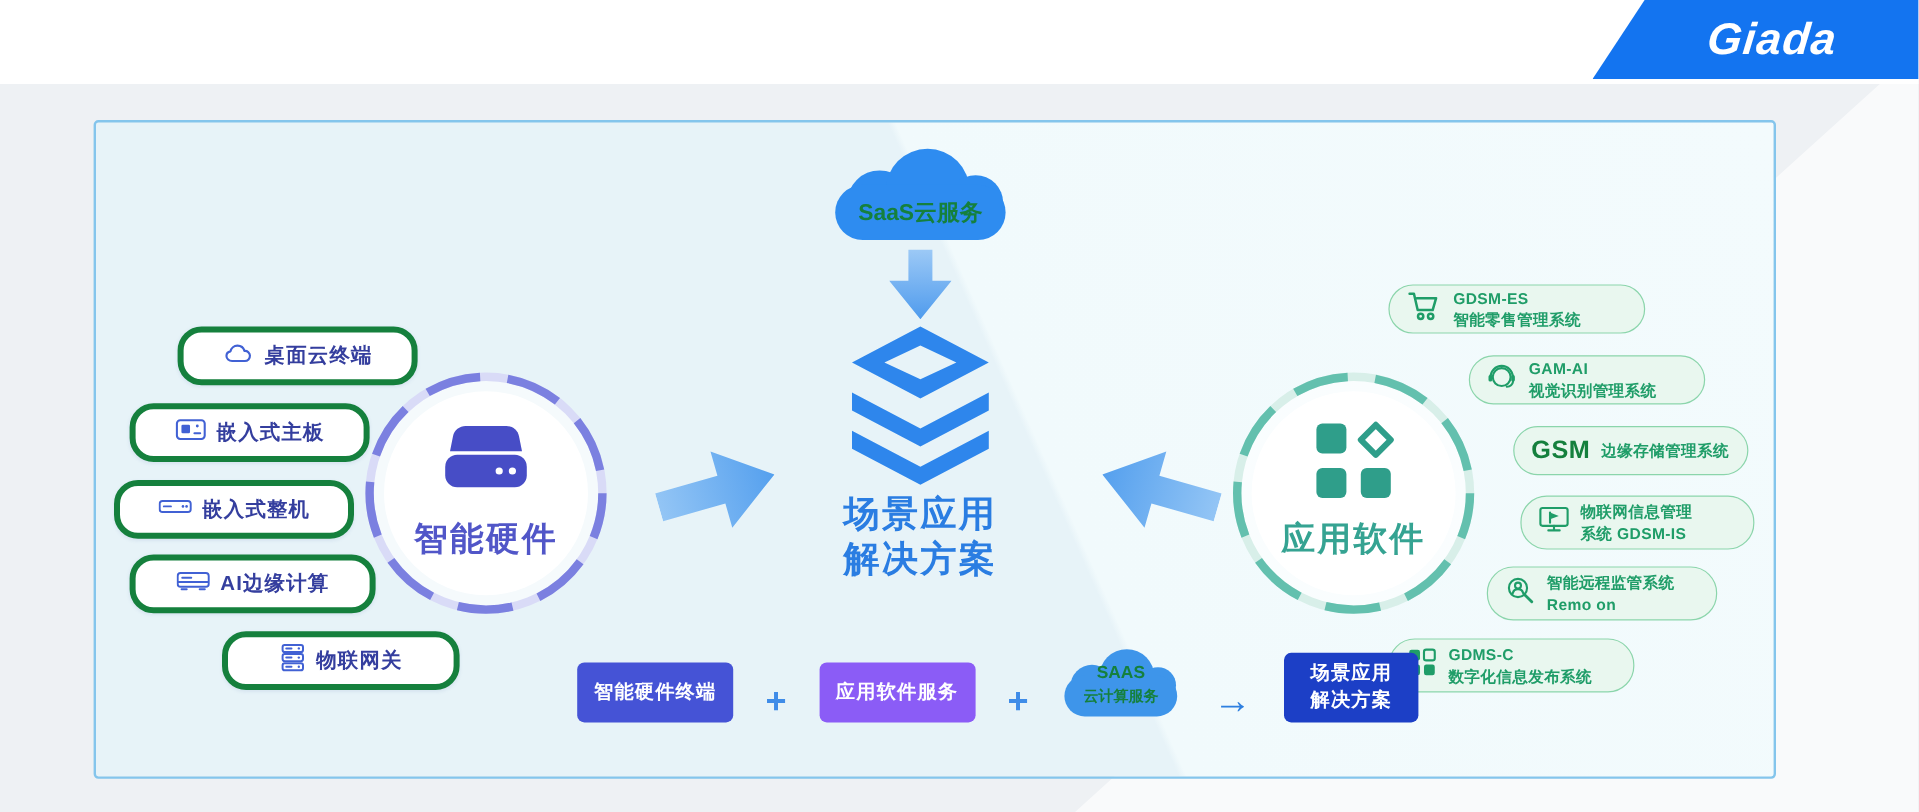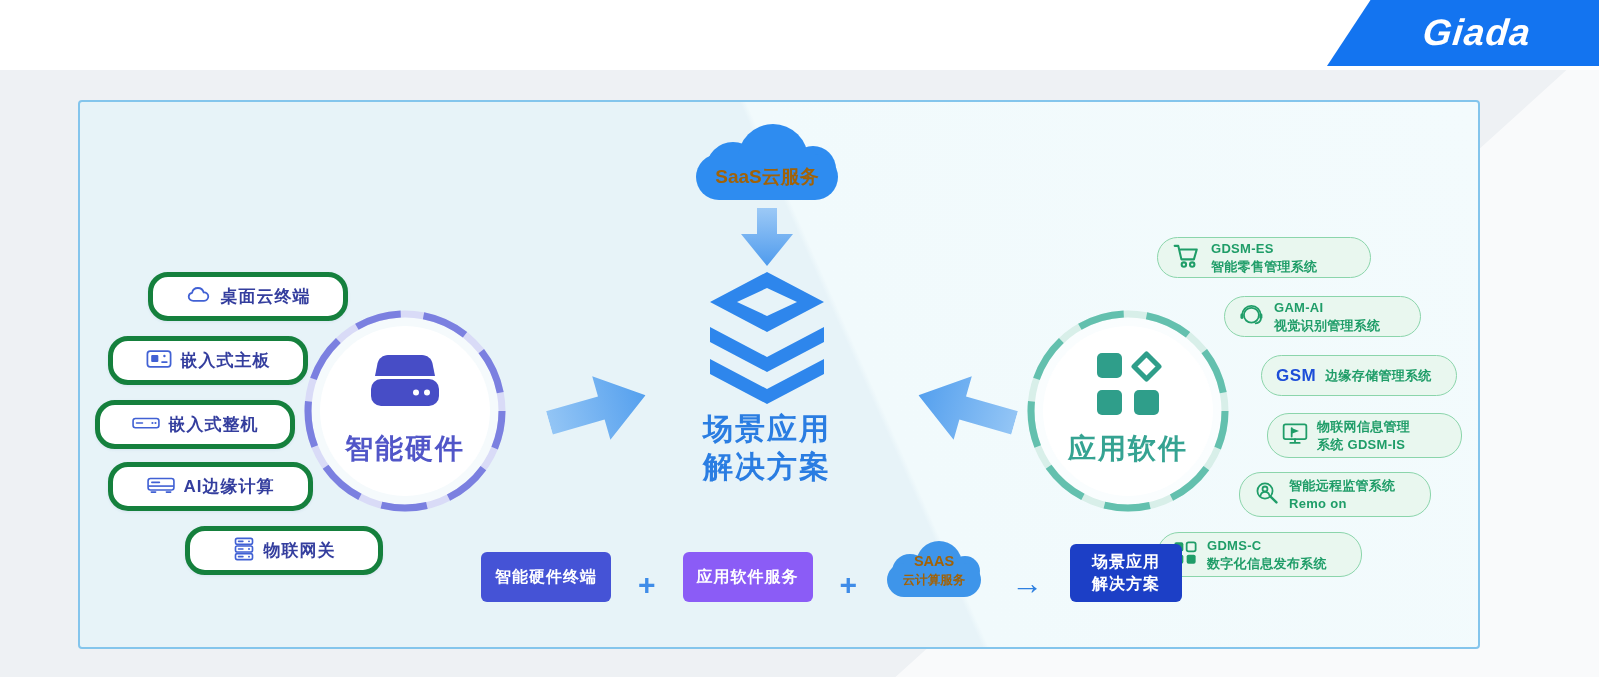--- a/index.html
+++ b/index.html
@@ -21,21 +21,21 @@
 
   
   .panel{position:absolute;left:78px;top:100px;width:1398px;height:545px;border-radius:4px;
          border:2px solid #84c5ec;
          background:linear-gradient(66deg,#e7f3f8 0%,#e7f3f8 55%,#f1fafc 55.4%,#f3fbfd 100%);}
 
   
   .cloud-part,.cloud-base{position:absolute;background:#2e8cf0;}
   .cloud-part{border-radius:50%;}
   .cloud-base{border-radius:24px;}
-  .cloud-label{position:absolute;left:0;right:0;text-align:center;color:#a16207;font-weight:bold;}
+  .cloud-label{position:absolute;left:0;right:0;text-align:center;color:#15803d;font-weight:bold;}
 
   .cloudsm .cloud-part,.cloudsm .cloud-base{background:#3e95ea;}
 
   
   .center-title{position:absolute;left:677px;top:410px;width:180px;text-align:center;
                 color:#2a7de2;font-size:30px;font-weight:bold;line-height:38px;letter-spacing:2px;}
 
   
   .ring-label{position:absolute;text-align:center;font-size:28px;font-weight:bold;letter-spacing:2px;}
   .ring-label.hw{color:#5156c8;}
@@ -44,21 +44,21 @@
   
   .hpill{position:absolute;height:39px;background:#ffffff;border:5px solid #15803d;border-radius:20px;
          display:flex;align-items:center;justify-content:center;gap:9px;
          box-shadow:0 1px 3px rgba(80,110,180,.10);}
   .hlabel{color:#343e9e;font-size:17px;font-weight:600;letter-spacing:1px;}
 
   
   .spill{position:absolute;background:#e9f7ef;border:1px solid #8bd5ab;border-radius:22px;
          display:flex;align-items:center;gap:9px;padding:0 12px 0 14px;box-sizing:border-box;}
   .stext{color:#1f9d68;font-size:13px;font-weight:600;line-height:1.32;letter-spacing:.3px;}
-  .gsm-text{color:#1d4ed8;font-size:17px;font-weight:800;letter-spacing:.5px;}
+  .gsm-text{color:#15803d;font-size:21px;font-weight:800;letter-spacing:.5px;}
 
   
   .formula{position:absolute;left:481px;top:538px;display:flex;align-items:flex-end;gap:26px;}
   .fbox{height:50px;border-radius:6px;color:#fff;font-weight:bold;font-size:16px;
         display:flex;align-items:center;padding:0 14px;letter-spacing:1px;}
   .fbox.hw{background:#4553d6;}
   .fbox.sw{background:#8b5cf6;}
   .fbox.result{height:58px;background:#1c3fc6;flex-direction:column;justify-content:center;
                line-height:1.4;padding:0 22px;}
   .fplus{color:#3f8ce8;font-size:30px;font-weight:bold;padding:0 1px;}

